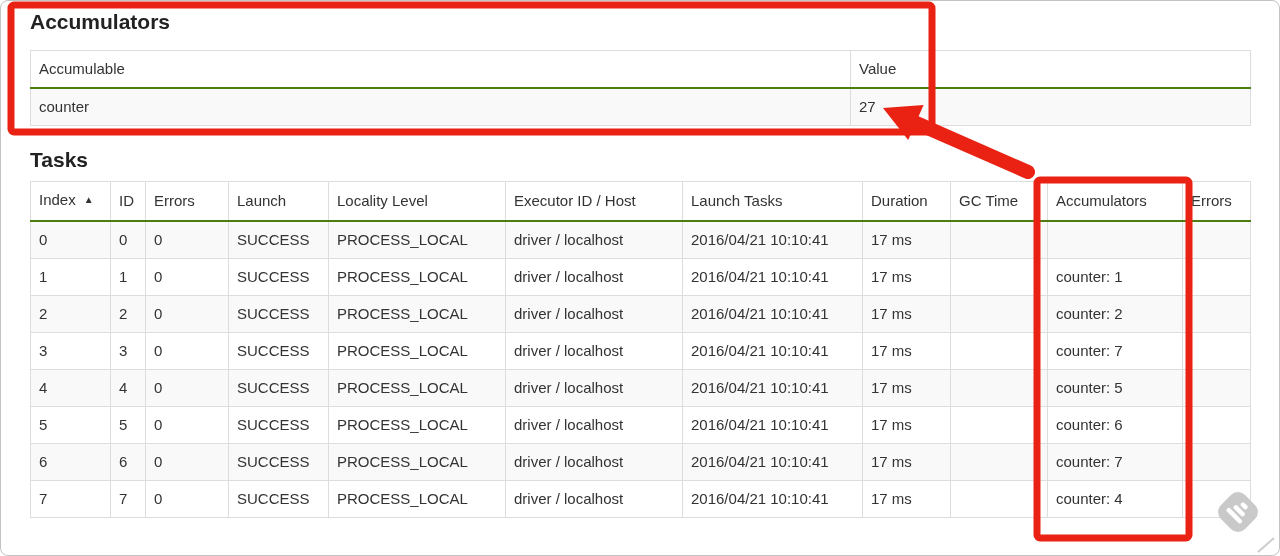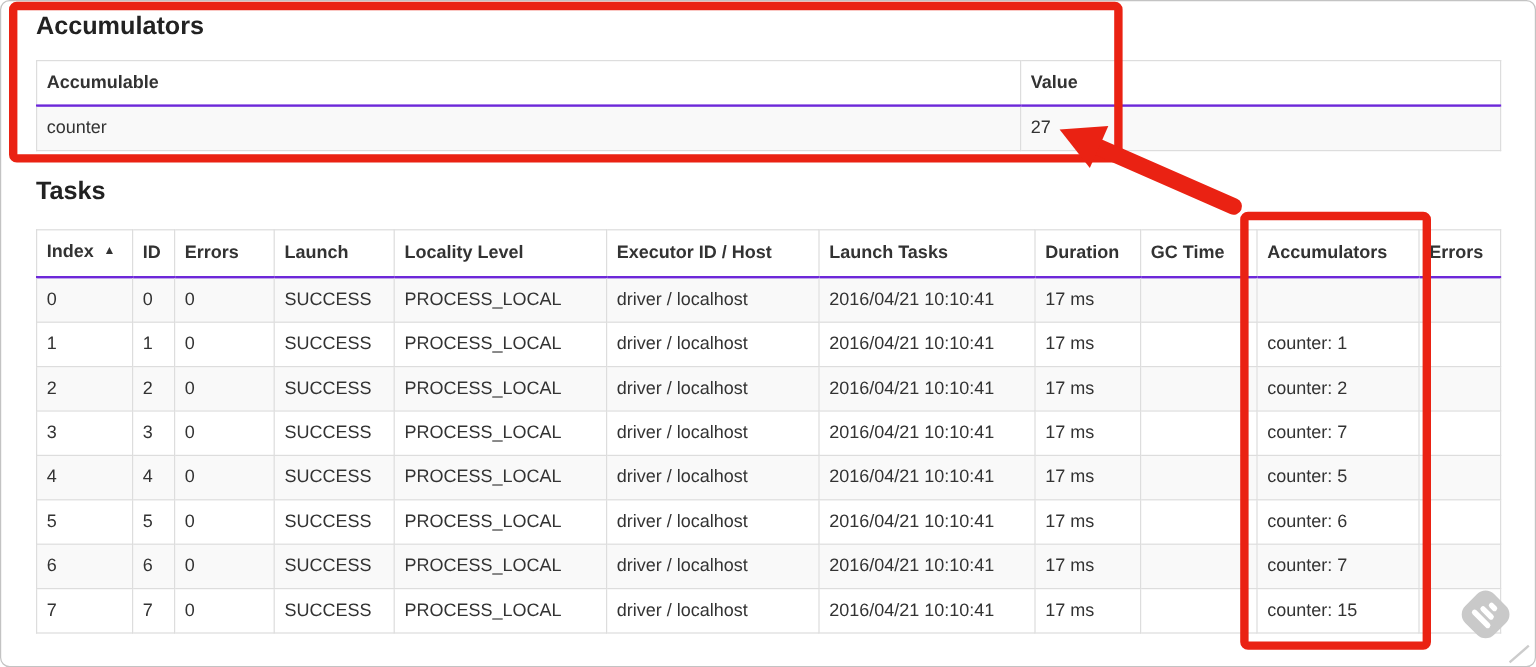--- a/index.html
+++ b/index.html
@@ -33,32 +33,32 @@
     left:30px;
     width:1220px;
     border-collapse:collapse;
     table-layout:fixed;
     background:#ffffff;
     font-size:15px;
     color:#333333;
     z-index:1;
   }
   #acc-table{top:50px;}
-  #tasks-table{top:191px;}
+  #tasks-table{top:181px;}
   th,td{
     border:1px solid #dddddd;
     padding:8px;
     text-align:left;
     line-height:20px;
     white-space:nowrap;
     overflow:hidden;
   }
   th{
-    font-weight:700;
-    border-bottom:2px solid #6d28d9;
+    font-weight:400;
+    border-bottom:2px solid #4d7c0f;
     background:#ffffff;
   }
   tbody tr:nth-child(odd){background:#f9f9f9;}
   tbody tr:nth-child(even){background:#ffffff;}
   .sort{
     font-size:10px;
     margin-left:8px;
     position:relative;
     top:-2px;
     color:#333333;
@@ -223,21 +223,21 @@
       <tr>
         <td>7</td>
         <td>7</td>
         <td>0</td>
         <td>SUCCESS</td>
         <td>PROCESS_LOCAL</td>
         <td>driver / localhost</td>
         <td>2016/04/21 10:10:41</td>
         <td>17 ms</td>
         <td></td>
-        <td>counter: 15</td>
+        <td>counter: 4</td>
         <td></td>
       </tr>
     </tbody>
 </table>
 
 <svg class="overlay" viewBox="0 0 1280 556" xmlns="http://www.w3.org/2000/svg">
 
   <rect x="11" y="5" width="921" height="127" rx="3" fill="none" stroke="#ea2213" stroke-width="7"></rect>
 
   <rect x="1037" y="180" width="152" height="358" rx="3" fill="none" stroke="#ea2213" stroke-width="7"></rect>

